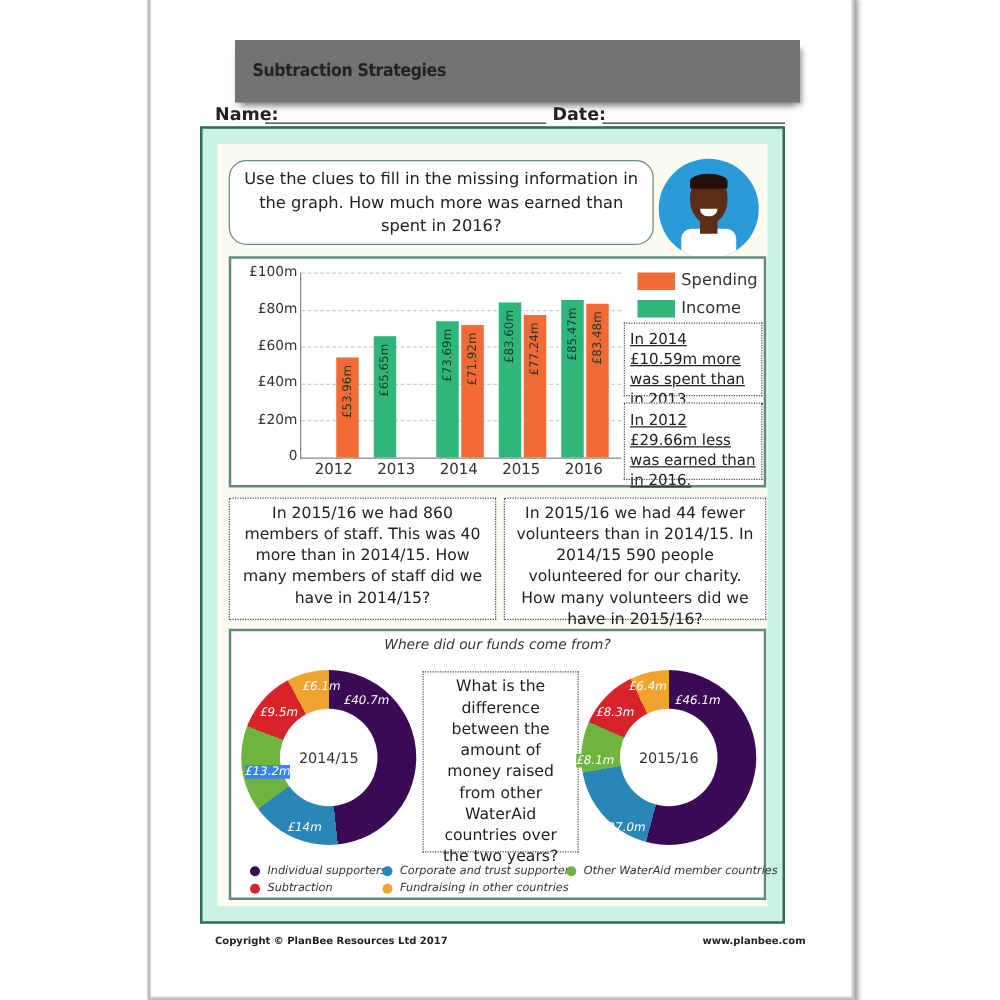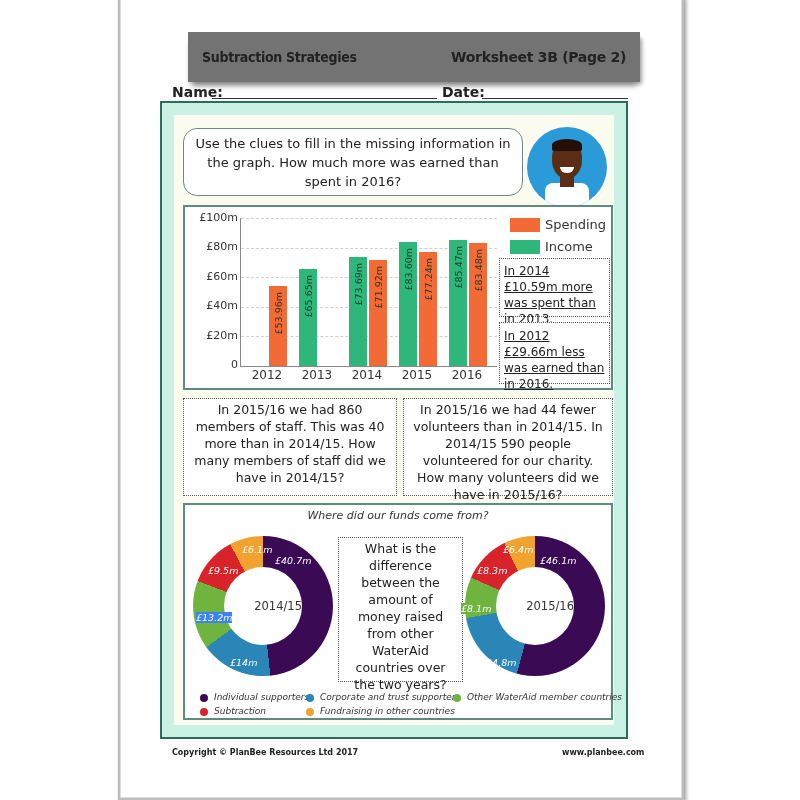--- a/index.html
+++ b/index.html
@@ -48,37 +48,36 @@
           font-size:12px; text-align:left; line-height:16px; padding:2px 4px; color:#222;text-decoration:underline; }
 
   .q-box { position:absolute; background:#fff; border:1.5px dotted #555; box-sizing:border-box;
            font-size:12.5px; text-align:center; line-height:17px; padding:2px 6px; color:#222; }
 
   .pie-box { position:absolute; left:183px; top:503px; width:430px; height:217px; background:#fff;
              border:2px solid #5f8a80; box-sizing:border-box; }
   .pie-title { position:absolute; left:183px; top:509px; width:430px; text-align:center; font-size:11px; font-style:italic; color:#333; }
   .donut { position:absolute; width:140px; height:140px; border-radius:50%; }
   .donut-hole { position:absolute; left:31px; top:31px; width:78px; height:78px; border-radius:50%; background:#fff;
-                display:flex; align-items:center; justify-content:flex-end; font-size:11.5px; color:#333; }
+                display:flex; align-items:center; justify-content:center; font-size:11.5px; color:#333; }
   .slice-lbl { position:absolute; font-size:9.5px; color:#fff; font-style:italic; white-space:nowrap; }
   .pie-q { position:absolute; left:338px; top:537px; width:125px; height:145px; }
   .pie-legend { position:absolute; font-size:9px; font-style:italic; color:#333; white-space:nowrap; }
   .dot { display:inline-block; width:8px; height:8px; border-radius:50%; vertical-align:middle; margin-right:6px; }
 
   .footer-left { position:absolute; left:172px; top:748px; font-size:8px; font-weight:bold; color:#222; }
   .footer-right { position:absolute; left:562px; top:748px; font-size:8px; font-weight:bold; color:#222; }
 </style>
 </head>
 <body>
 
 <div class="page"></div>
 
 <div class="header-card">
   <span class="hdr-left">Subtraction Strategies</span>
-  <span class="hdr-right">Worksheet 3B (Page 2)</span>
 </div>
 
 <div class="name-row">
   <span class="name-label">Name:</span>
   <span class="name-line"></span>
   <span class="date-label">Date:</span>
   <span class="date-line"></span>
 </div>
 
 <div class="frame">
@@ -185,21 +184,21 @@
 <div class="q-box pie-q">
   <span>What is the difference between the amount of money raised from other WaterAid countries over the two years?</span>
 </div>
 
 <div class="donut" style="left:465px;top:536px;background:conic-gradient(#3a0a55 0deg 195deg,#2a86b6 195deg 260deg,#6fb43f 260deg 294deg,#d8232a 294deg 334deg,#f0a32e 334deg 360deg)">
   <div class="donut-hole">
       <span>2015/16</span>
     </div>
 </div>
 <span class="slice-lbl" style="left:540px;top:555px">£46.1m</span>
-<span class="slice-lbl" style="left:480px;top:657px">£24.8m</span>
+<span class="slice-lbl" style="left:480px;top:657px">£27.0m</span>
 <span class="slice-lbl" style="left:461px;top:603px;background:#6fb43f">£8.1m</span>
 <span class="slice-lbl" style="left:477px;top:565px">£8.3m</span>
 <span class="slice-lbl" style="left:503px;top:544px">£6.4m</span>
 
 <div class="pie-legend" style="left:200px;top:692px">
   <span class="dot" style="background:#3a0a55"></span><span>Individual supporters</span>
 </div>
 <div class="pie-legend" style="left:306px;top:692px">
   <span class="dot" style="background:#2a86b6"></span><span>Corporate and trust supporters</span>
 </div>

